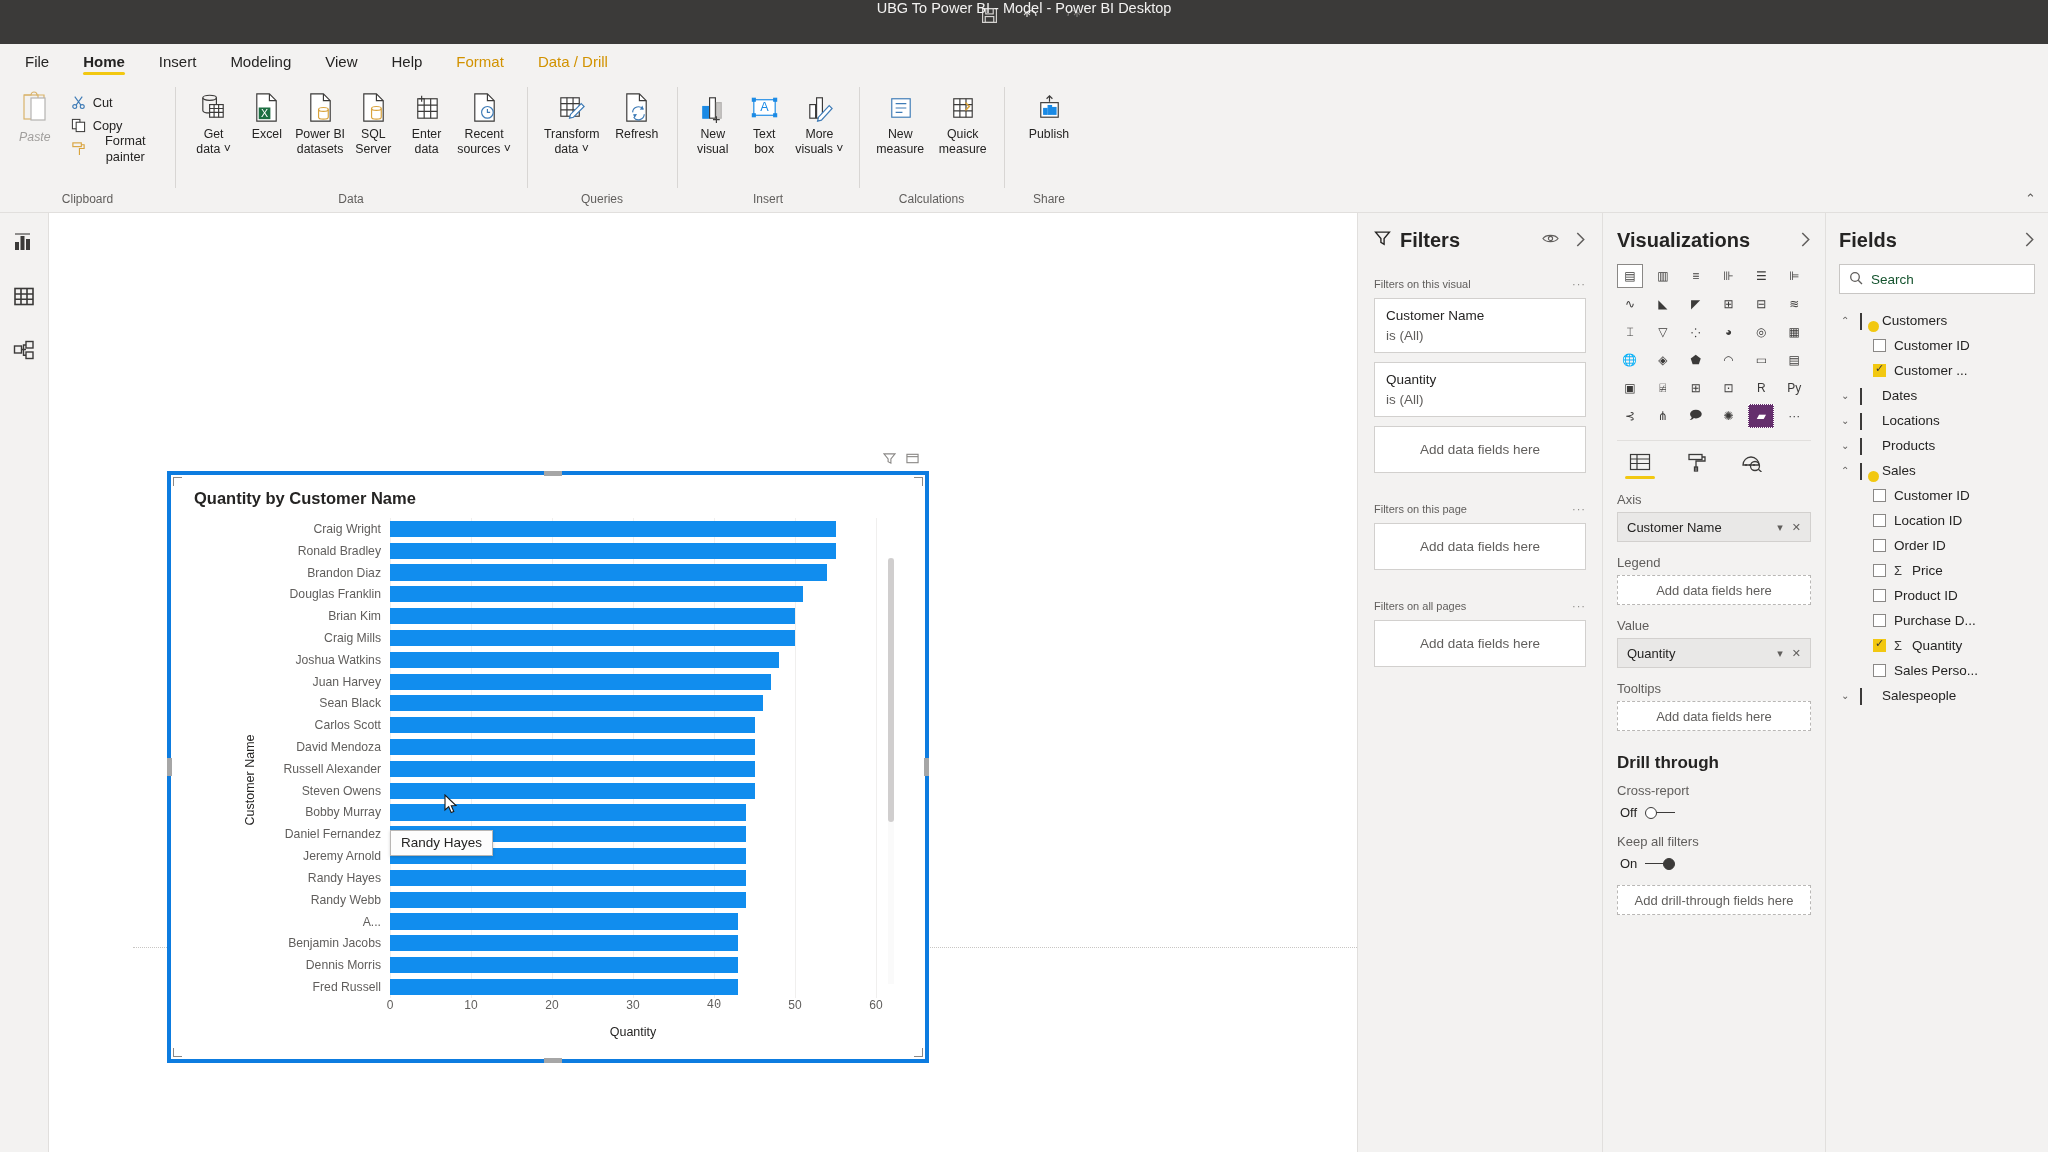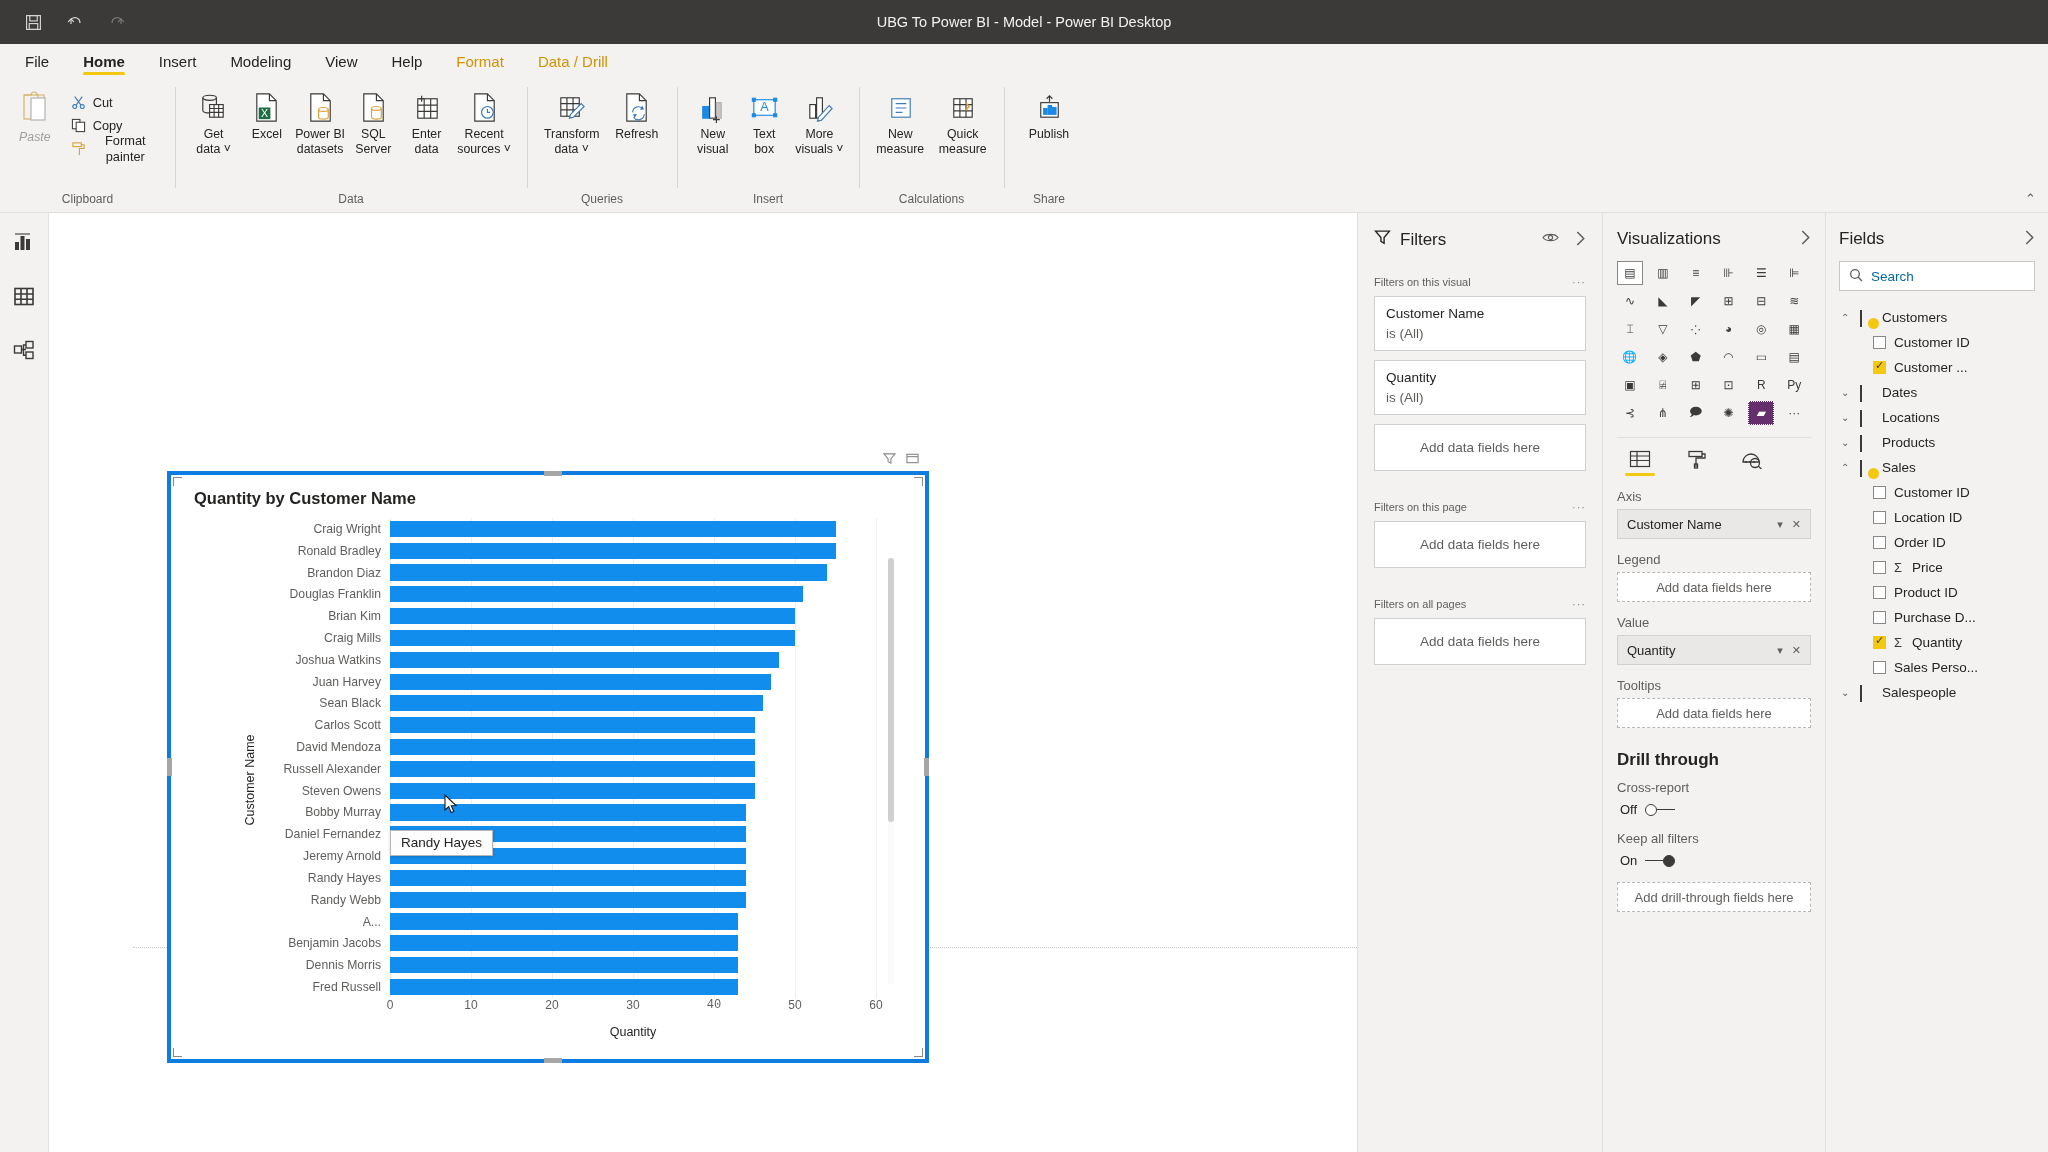--- a/index.html
+++ b/index.html
@@ -6,21 +6,21 @@
   html, body {
     width: 2048px; height: 1152px;
     font-family: "Liberation Sans", sans-serif;
     background: #ffffff;
     overflow: hidden;
   }
 
   
   .titlebar {
     height: 44px; background: #3b3a39; color: #f3f2f1;
-    display: flex; align-items: center; position: relative;
+    display: flex; align-items: center; position: relative; flex-direction: column;
   }
   .tb-left { display: flex; align-items: center; gap: 4px; padding-left: 14px; }
   .tb-icon {
     width: 38px; height: 30px; display: flex; align-items: center; justify-content: center;
     color: #d6d4d2; font-size: 17px; cursor: default;
   }
   .tb-icon.disabled { color: #7a7876; }
   .tb-title {
     position: absolute; left: 0; right: 0; text-align: center;
     font-size: 14.5px; color: #f3f2f1; pointer-events: none;
@@ -172,21 +172,21 @@
     color: #252423; box-shadow: 0 1px 3px rgba(0,0,0,.18); white-space: nowrap;
   }
   .cursor-arrow { position: absolute; left: 268px; top: 314px; }
 
   
   .filters-pane {
     width: 245px; background: #f3f2f1; border-right: 1px solid #e1dfdd;
     padding: 16px 16px 0 16px; overflow: hidden;
   }
   .pane-head { display: flex; align-items: center; gap: 9px; margin-bottom: 26px; }
-  .pane-title { font-size: 17px; color: #252423; font-weight: normal; }
+  .pane-title { font-size: 20px; color: #252423; font-weight: bold; }
   .pane-head-actions { margin-left: auto; display: flex; gap: 16px; color: #605e5c; font-size: 14px; }
   .filter-section-label {
     display: flex; align-items: center; font-size: 11px; color: #605e5c; margin: 16px 0 8px 0;
   }
   .filter-section-label .dots { margin-left: auto; letter-spacing: 1px; color: #8a8886; }
   .filter-card {
     border: 1px solid #d2d0ce; background: #fff; padding: 9px 11px; margin-bottom: 9px;
   }
   .filter-card .fname { font-size: 13.5px; color: #252423; margin-bottom: 5px; }
   .filter-card .fval { font-size: 13.5px; color: #605e5c; }
@@ -234,21 +234,21 @@
   }
   .toggle.on .knob { left: 18px; background: #3b3a39; }
   .toggle.on .track { left: 0; right: 10px; }
 
   
   .fields-pane {
     width: 222px; background: #f3f2f1; padding: 16px 13px 0 13px; overflow: hidden;
   }
   .search-box {
     display: flex; align-items: center; gap: 8px; border: 1px solid #c8c6c4; background: #fff;
-    height: 30px; padding: 0 9px; margin: 12px 0 14px 0; font-size: 13.5px; color: #0369a1;
+    height: 30px; padding: 0 9px; margin: 12px 0 14px 0; font-size: 13.5px; color: #14532d;
   }
   .tbl-row {
     display: flex; align-items: center; gap: 7px; font-size: 13.5px; color: #252423;
     padding: 5px 0 5px 2px;
   }
   .chev { width: 12px; color: #605e5c; font-size: 10px; }
   .tbl-ic { position: relative; width: 15px; height: 14px; }
   .tbl-ic .grid {
     width: 15px; height: 13px; border: 1.3px solid #3b3a39;
     background:

